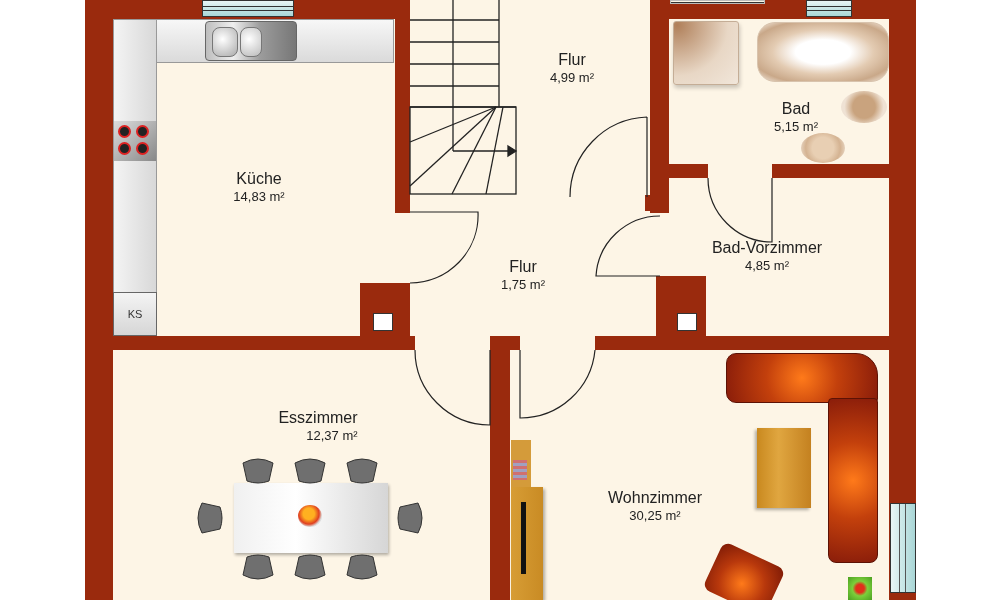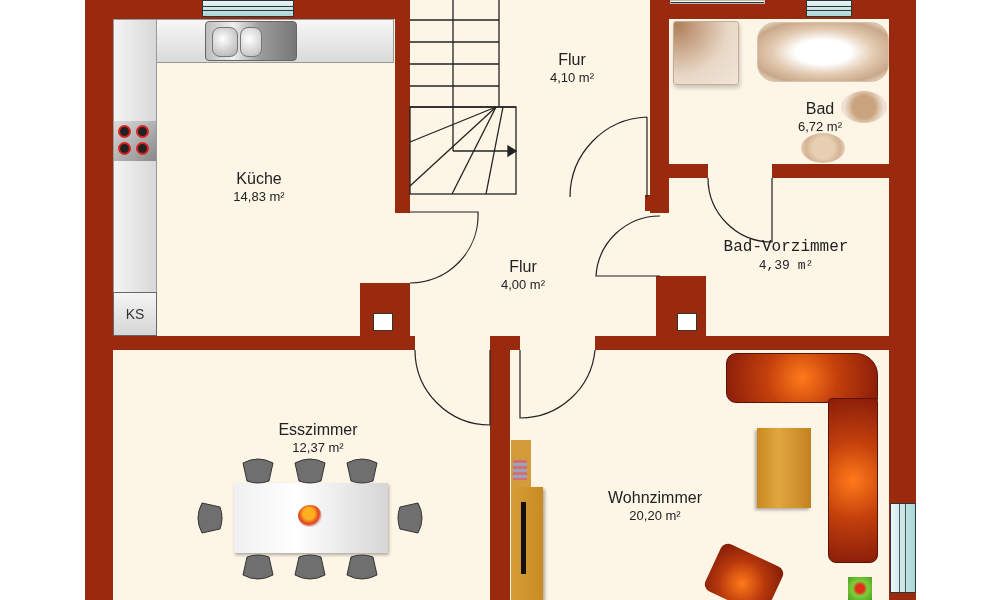--- a/index.html
+++ b/index.html
@@ -60,21 +60,21 @@
   <div style="position:absolute;left:6px;top:5px;width:24px;height:28px;border-radius:8px;background:radial-gradient(circle at 40% 40%,#fff,#aaa);border:1px solid #777;"></div>
   <div style="position:absolute;left:34px;top:5px;width:20px;height:28px;border-radius:8px;background:radial-gradient(circle at 40% 40%,#fff,#bbb);border:1px solid #777;"></div>
 </div>
 <div class="abs" style="left:114px;top:121px;width:42px;height:40px;background:linear-gradient(135deg,#ddd,#888);">
   <div style="position:absolute;left:4px;top:4px;width:13px;height:13px;border-radius:50%;background:#222;border:2px solid #d22;box-sizing:border-box;"></div>
   <div style="position:absolute;left:22px;top:4px;width:13px;height:13px;border-radius:50%;background:#222;border:2px solid #d22;box-sizing:border-box;"></div>
   <div style="position:absolute;left:4px;top:21px;width:13px;height:13px;border-radius:50%;background:#222;border:2px solid #d22;box-sizing:border-box;"></div>
   <div style="position:absolute;left:22px;top:21px;width:13px;height:13px;border-radius:50%;background:#222;border:2px solid #d22;box-sizing:border-box;"></div>
 </div>
 <div class="abs" style="left:113px;top:292px;width:44px;height:44px;background:linear-gradient(180deg,#f4f4f4,#d6d6d6);border:1px solid #666;box-sizing:border-box;display:flex;align-items:center;justify-content:center;">
-  <span style="font-size:14px;color:#333;">KS</span>
+  <span style="font-size:11px;color:#333;">KS</span>
 </div>
 
 <div class="abs" style="left:673px;top:21px;width:64px;height:62px;background:radial-gradient(circle at 5% 5%,#b0805a,#e8d7c5 60%,#f1e6da);border:1px solid #c4ad96;box-shadow:1px 3px 4px rgba(0,0,0,0.2);border-radius:3px;"></div>
 <div class="abs" style="left:757px;top:22px;width:130px;height:58px;background:radial-gradient(ellipse at 50% 50%,#fff 30%,#e3cbb2 55%,#c9a889 80%,#f6ede3);border-radius:18px;border:1px solid #d8c3ad;"></div>
 <div class="abs" style="left:841px;top:91px;width:46px;height:32px;background:radial-gradient(circle at 50% 50%,#c9a37e 40%,#efe2d4 70%);border-radius:50%;"></div>
 <div class="abs" style="left:801px;top:133px;width:44px;height:30px;background:radial-gradient(circle at 50% 50%,#e8cfb3 40%,#d4b392 65%,#f4ece2);border-radius:50%;"></div>
 
 <div class="abs" style="left:726px;top:353px;width:152px;height:212px;">
   <div class="sofa-seg" style="left:0;top:0;width:152px;height:50px;border-radius:10px 22px 4px 10px;"></div>
   <div class="sofa-seg" style="left:102px;top:45px;width:50px;height:165px;border-radius:4px 4px 8px 8px;"></div>
@@ -131,34 +131,34 @@
     <path d="M520 350 L520 418 A75 75 0 0 0 595 350"></path>
   </g>
 </svg>
 
 <div class="label" style="left:259px;top:169px;">
   <div class="name">Küche</div>
   <div class="area">14,83 m²</div>
 </div>
 <div class="label" style="left:572px;top:50px;">
   <div class="name">Flur</div>
-  <div class="area">4,10 m²</div>
+  <div class="area">4,99 m²</div>
 </div>
-<div class="label" style="left:820px;top:99px;">
+<div class="label" style="left:796px;top:99px;">
   <div class="name">Bad</div>
-  <div class="area">6,72 m²</div>
+  <div class="area">5,15 m²</div>
 </div>
 <div class="label" style="left:523px;top:257px;">
   <div class="name">Flur</div>
-  <div class="area">4,00 m²</div>
+  <div class="area">1,75 m²</div>
 </div>
-<div class="label" style="left:786px;top:238px;font-family:Liberation Mono, monospace;">
+<div class="label" style="left:767px;top:238px;">
   <div class="name">Bad-Vorzimmer</div>
-  <div class="area">4,39 m²</div>
+  <div class="area">4,85 m²</div>
 </div>
-<div class="label" style="left:318px;top:420px;">
+<div class="label" style="left:318px;top:408px;text-align:right;">
   <div class="name">Esszimmer</div>
   <div class="area">12,37 m²</div>
 </div>
 <div class="label" style="left:655px;top:488px;">
   <div class="name">Wohnzimmer</div>
-  <div class="area">20,20 m²</div>
+  <div class="area">30,25 m²</div>
 </div>
 
 </body></html>

